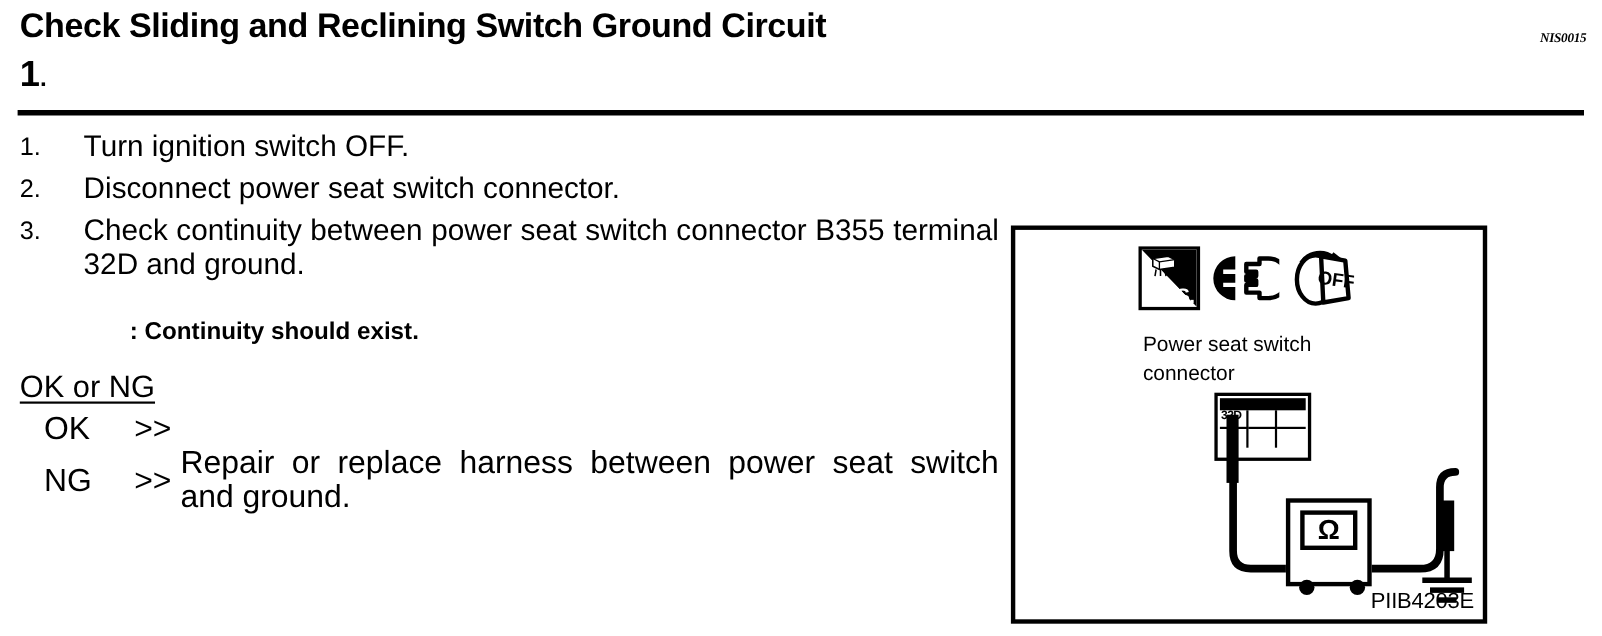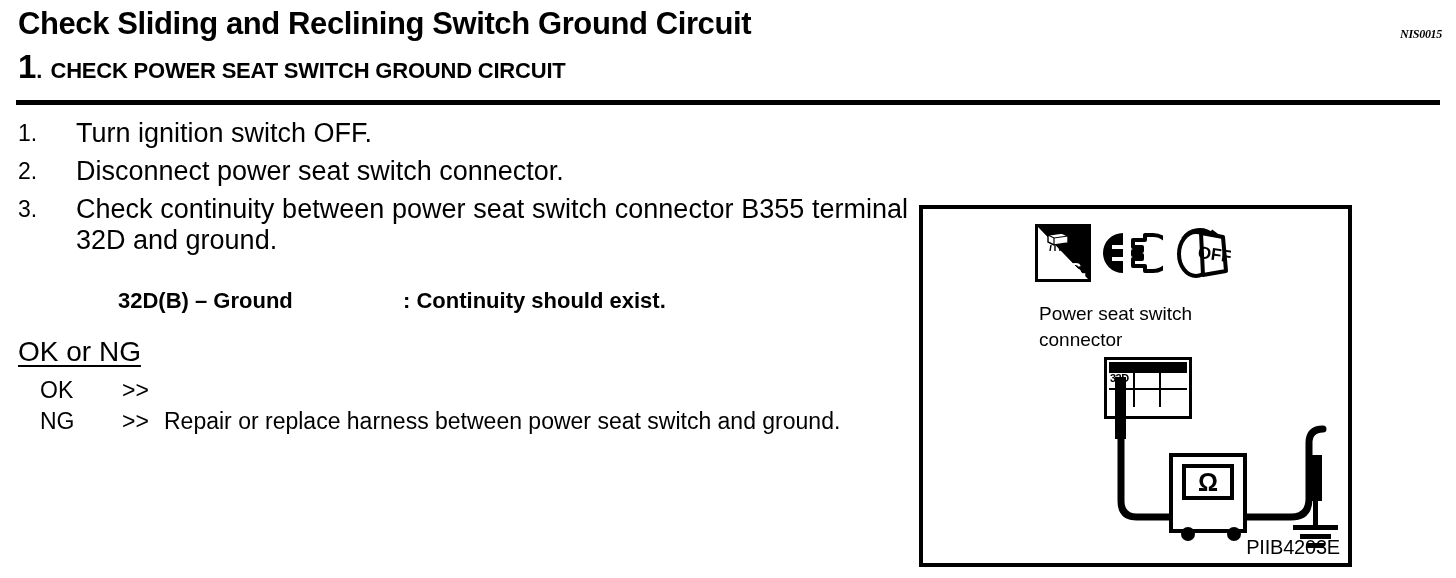--- a/index.html
+++ b/index.html
@@ -117,22 +117,23 @@
     text-underline-offset: 4px;
   }
   #results {
     position: absolute;
     left: 40px;
     top: 375px;
     width: 868px;
   }
   .res-row {
     display: flex;
-    font-size: 23px;
+    font-size: 29px;
     line-height: 31px;
+    align-items: center;
   }
   .res-row .label { width: 82px; flex: 0 0 82px; }
   .res-row .arrow { width: 42px; flex: 0 0 42px; }
   .res-row .body { flex: 1; }
 
   
   #figure-panel {
     position: absolute;
     left: 919px;
     top: 205px;
@@ -313,42 +314,40 @@
 </style>
 </head>
 <body>
 
 <div id="page-title">Check Sliding and Reclining Switch Ground Circuit</div>
 <div id="ref-code">NIS0015</div>
 
 <div id="step-head">
   <span class="num">1</span>
   <span class="dot">.</span>
-  <span class="step-title">CHECK POWER SEAT SWITCH GROUND CIRCUIT</span>
 </div>
 
 <div id="title-rule"></div>
 
 <div class="proc">
   <div class="proc-row">
     <span class="idx">1.</span>
     <span class="txt">Turn ignition switch OFF.</span>
   </div>
   <div class="proc-row">
     <span class="idx">2.</span>
     <span class="txt">Disconnect power seat switch connector.</span>
   </div>
   <div class="proc-row">
     <span class="idx">3.</span>
     <span class="txt justify">Check continuity between power seat switch connector B355 terminal 32D and ground.</span>
   </div>
 </div>
 
 <div id="spec-line">
-  <span class="terms">32D(B) – Ground</span>
   <span class="cond">: Continuity should exist.</span>
 </div>
 
 <div id="okng-head">OK or NG</div>
 
 <div id="results">
   <div class="res-row">
     <span class="label">OK</span>
     <span class="arrow">&gt;&gt;</span>
   </div>

